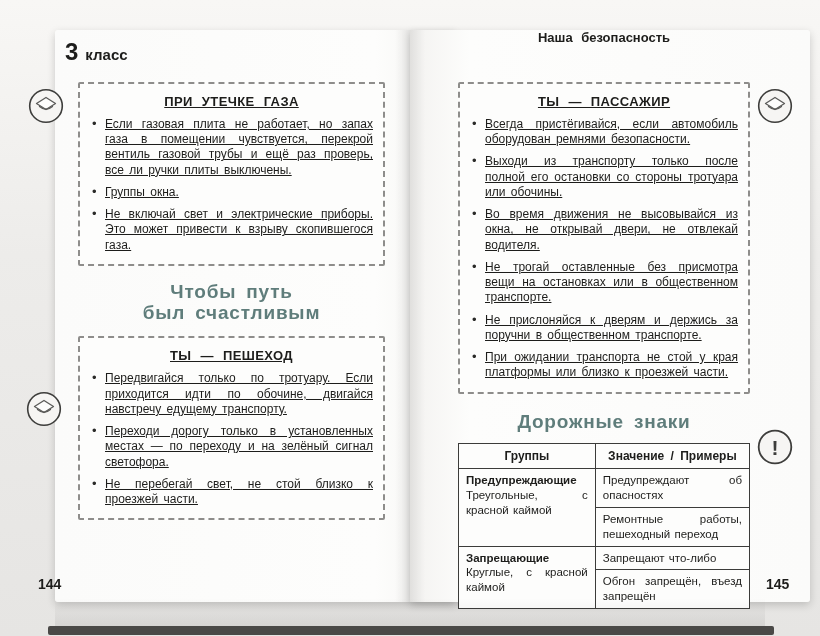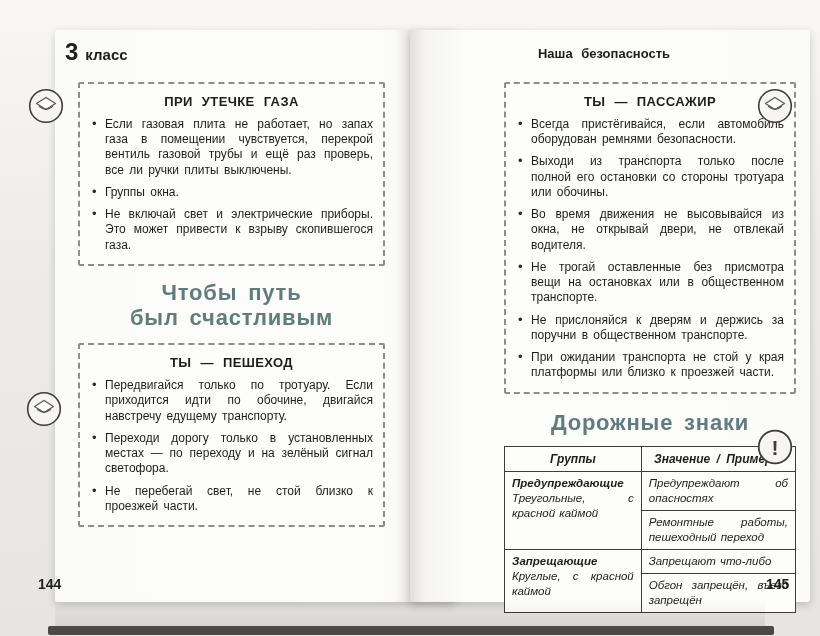--- a/index.html
+++ b/index.html
@@ -18,57 +18,57 @@
   .gutter {
     position:absolute; top:30px; left:395px; width:30px; height:572px;
     background:linear-gradient(90deg,rgba(0,0,0,0) 0%,rgba(0,0,0,.08) 50%,rgba(0,0,0,0) 100%);
     pointer-events:none; z-index:5;
   }
   
   .hdr-left { position:absolute; top:8px; left:10px; white-space:nowrap; }
   .hdr-num  { font-size:24px; font-weight:bold; }
   .hdr-word { font-size:15px; font-weight:bold; margin-left:7px; }
   .hdr-right {
-    position:absolute; top:16px; left:48px; width:292px;
+    position:absolute; top:0; left:48px; width:292px;
     text-align:center; font-size:13px; font-weight:bold; word-spacing:5px;
   }
   
   .col-left  { position:absolute; top:52px; left:23px; width:307px; }
-  .col-right { position:absolute; top:52px; left:48px; width:292px;margin-left:46px; }
+  .col-right { position:absolute; top:52px; left:48px; width:292px; }
   
   .dash-box {
     border:2px dashed #8e8d8b; border-radius:2px;
-    padding:8px 10px 9px 10px; background:#fdfdfc;
+    padding:8px 10px 9px 10px; background:#fdfdfc;text-decoration:underline;
   }
   .box-title {
     text-align:center; font-weight:bold; font-size:13px;
     letter-spacing:.4px; word-spacing:5px; margin:2px 0 8px 0;
   }
   .bullets { list-style:none; }
   .bullets li {
     position:relative; padding-left:15px; margin-bottom:7px;
     font-size:12px; line-height:1.27; text-align:justify; word-spacing:2px;
   }
   .bullets li:last-child { margin-bottom:2px; }
   .bullets li::before {
     content:"\2022"; position:absolute; left:2px; top:-1px; font-size:13px; color:#2a2a28;
   }
   
   .fancy-heading {
     text-align:center; font-weight:bold; color:#5f7d7b;
-    font-size:22px; line-height:1.12; letter-spacing:.8px; word-spacing:4px;
+    font-size:19px; line-height:1.12; letter-spacing:.8px; word-spacing:4px;
     margin:15px 0 13px 0;
   }
   .fancy-heading.single { margin:17px 0 11px 0; }
   
   table.signs {
     width:100%; border-collapse:collapse; background:#fdfdfc;
     font-size:11.5px;
   }
-  table.signs th, table.signs td { border:1.2px solid #3c3c3a; padding:4px 7px; vertical-align:top;font-style:italic; }
+  table.signs th, table.signs td { border:1.2px solid #3c3c3a; padding:4px 7px; vertical-align:top; }
   table.signs th { text-align:center; font-size:12px; font-weight:bold; word-spacing:3px; padding:5px 4px; }
   table.signs td { line-height:1.3; text-align:justify; word-spacing:1px; }
   td.group-cell { width:47%; }
   .group-title { font-weight:bold; display:block; }
   
   .page-num { position:absolute; top:576px; font-size:14px; font-weight:bold; z-index:6; }
   #pn-left  { left:38px; }
   #pn-right { left:766px; }
   
   .m-icon { position:absolute; width:38px; height:38px; z-index:6; }
@@ -118,21 +118,21 @@
 </div>
 
 <div class="page" id="right-page">
   <div class="hdr-right">Наша безопасность</div>
 
   <div class="col-right">
     <div class="dash-box">
       <div class="box-title">ТЫ — ПАССАЖИР</div>
       <ul class="bullets">
         <li>Всегда пристёгивайся, если автомобиль оборудован ремнями безопасности.</li>
-        <li>Выходи из транспорта только после полной его остановки со стороны тротуара или обочины.</li>
+        <li>Выходи из транспорту только после полной его остановки со стороны тротуара или обочины.</li>
         <li>Во время движения не высовывайся из окна, не открывай двери, не отвлекай водителя.</li>
         <li>Не трогай оставленные без присмотра вещи на остановках или в общественном транспорте.</li>
         <li>Не прислоняйся к дверям и держись за поручни в общественном транспорте.</li>
         <li>При ожидании транспорта не стой у края платформы или близко к проезжей части.</li>
       </ul>
     </div>
 
     <div class="fancy-heading single">Дорожные знаки</div>
 
     <table class="signs">

